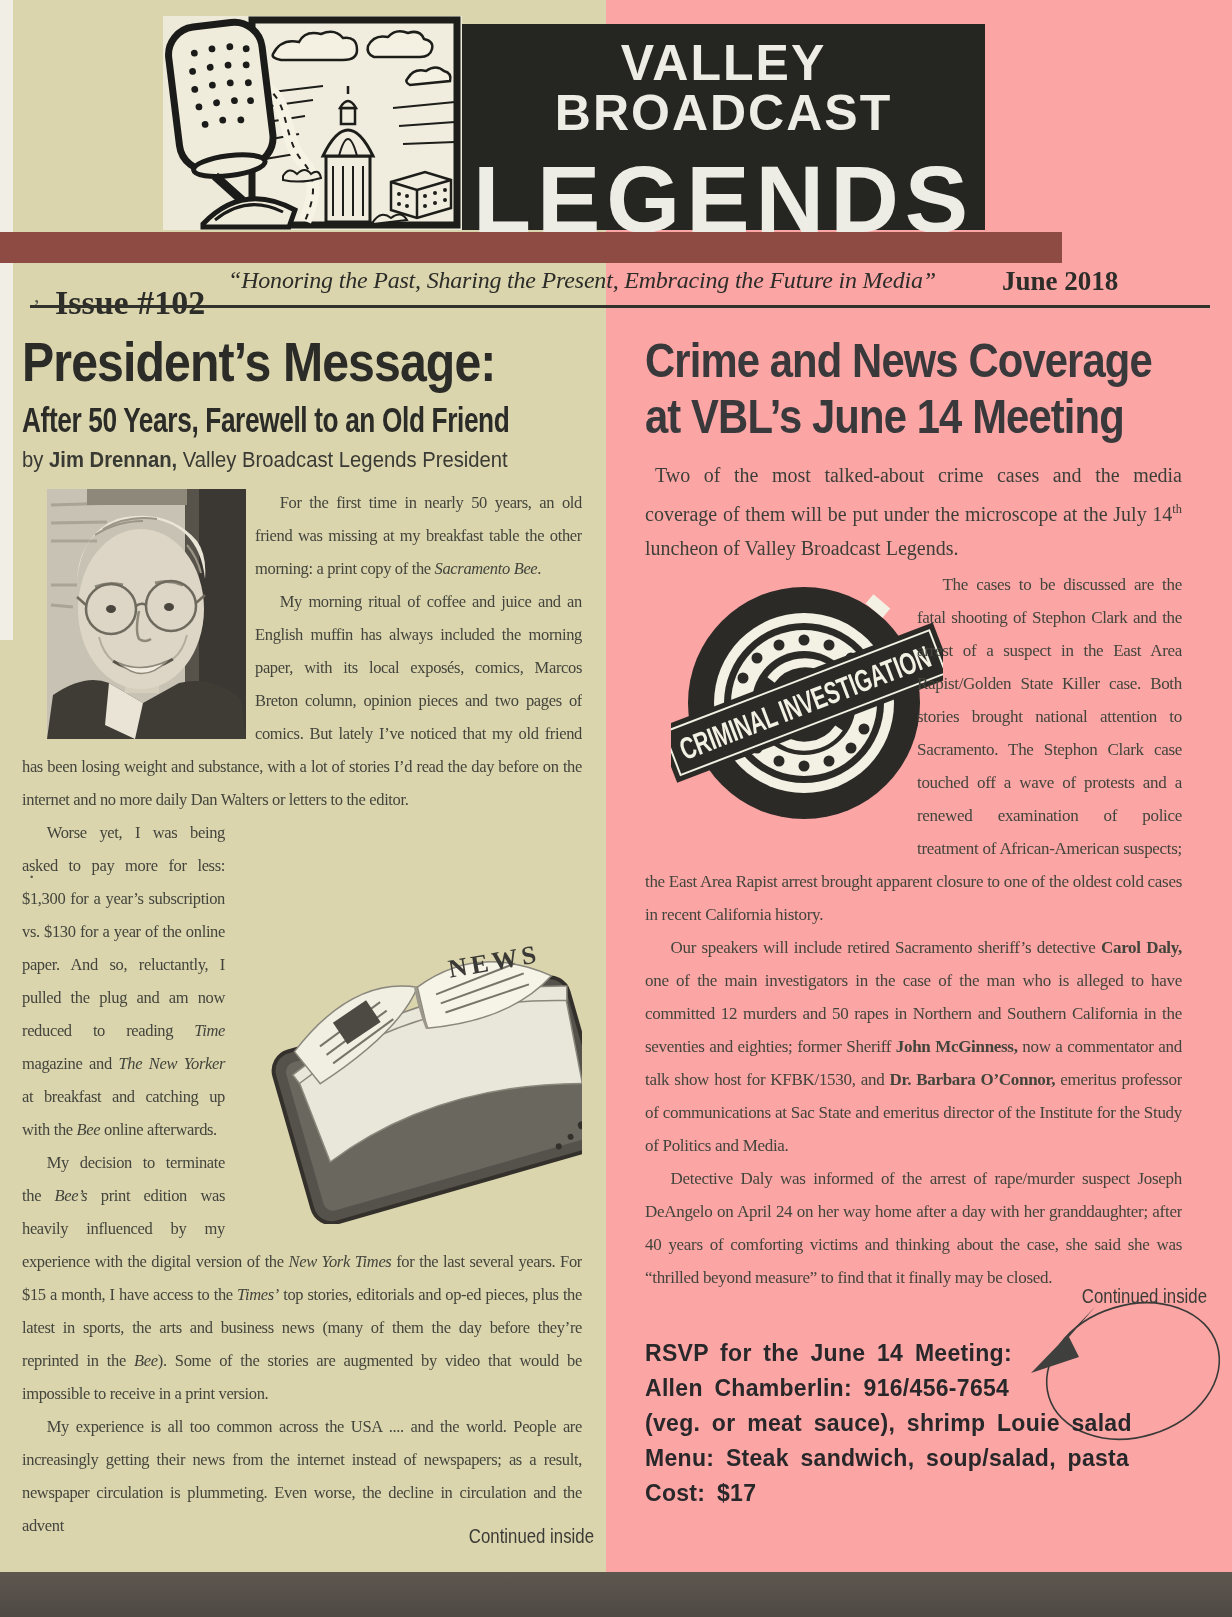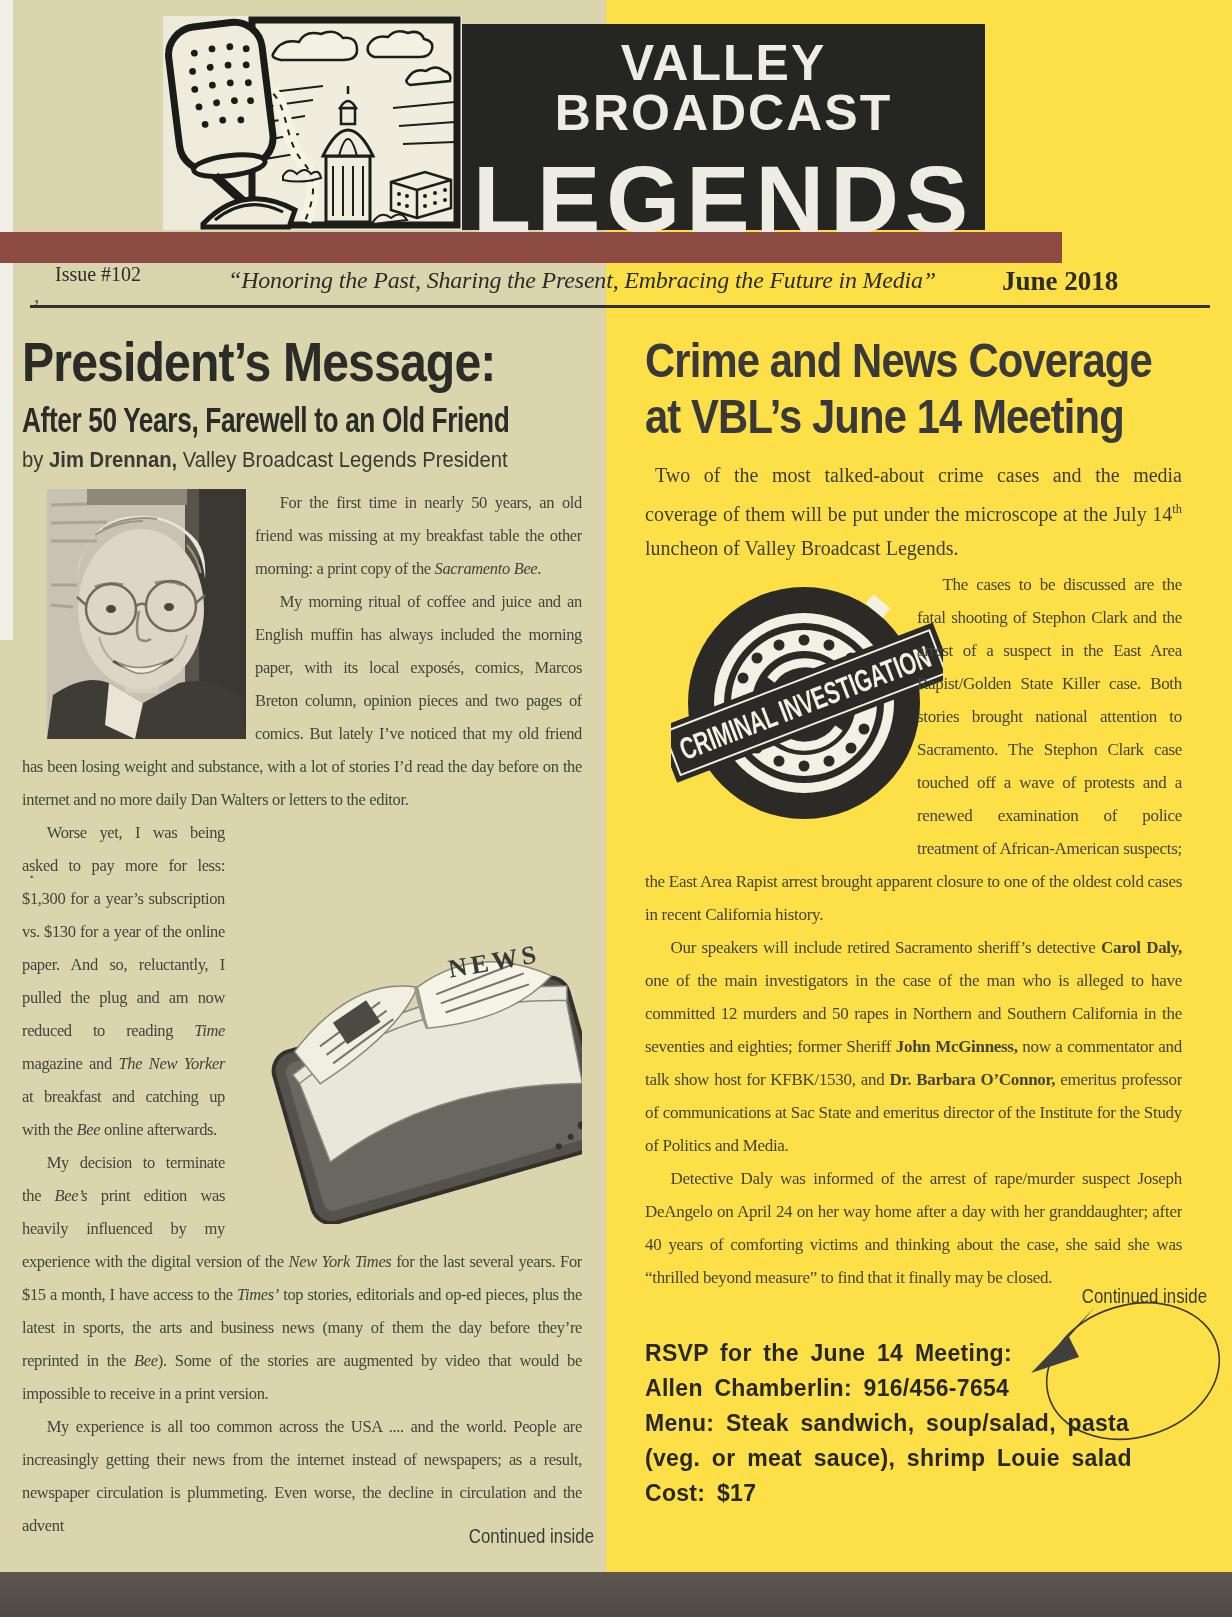--- a/index.html
+++ b/index.html
@@ -1,34 +1,34 @@
 <!DOCTYPE html>
 <html><head>
 <meta charset="utf-8">
 <style>
   html,body{margin:0;padding:0;background:#888;}
   #page{
     position:relative;width:1232px;height:1617px;margin:0 auto;
-    background:#fde047;overflow:hidden;
+    background:#fca5a5;overflow:hidden;
     font-family:"Liberation Serif","DejaVu Serif",serif;
   }
   .beige{position:absolute;left:0;top:0;width:606px;height:1572px;background:#dbd5ae;}
   .edge-sliver{position:absolute;left:0;top:0;width:13px;height:640px;background:#f3f2ee;opacity:.85;}
   .scanbar{position:absolute;left:0;top:1572px;width:1232px;height:45px;
     background:linear-gradient(#5d5750,#4e4942);}
   
   .mast-black{position:absolute;left:462px;top:24px;width:523px;height:206px;background:#252521;
     text-align:center;color:#eeede5;font-family:"Liberation Sans","DejaVu Sans",sans-serif;}
   .mast-l1{margin-top:14px;font-size:50px;font-weight:bold;letter-spacing:2px;line-height:1;}
   .mast-l2{margin-top:16px;font-size:95px;font-weight:bold;letter-spacing:6px;line-height:.95;}
   .micbox{position:absolute;left:163px;top:16px;width:299px;height:214px;}
   .maroon{position:absolute;left:0;top:232px;width:1062px;height:31px;background:#8e4b43;}
   
   .issue-wrap{position:absolute;left:0;top:258px;width:1232px;height:52px;color:#2c2c28;}
-  .issue-no{position:absolute;left:55px;top:5px;font-size:20px;font-weight:normal;}
+  .issue-no{position:absolute;left:55px;top:26px;font-size:34px;font-weight:bold;}
   .motto{position:absolute;left:228px;top:9px;font-size:24px;font-style:italic;letter-spacing:-0.2px;}
   .issue-date{position:absolute;left:1002px;top:8px;font-size:27px;font-weight:bold;text-align:center;}
   .rule{position:absolute;left:30px;top:305px;width:1180px;height:3px;background:#32322c;}
   .stray{position:absolute;color:#55584c;font-size:22px;}
   
   .colL{position:absolute;left:22px;top:333px;width:560px;height:1216px;overflow:hidden;}
   .colR{position:absolute;left:645px;top:333px;width:537px;height:1000px;overflow:hidden;}
   h1,h2,h3{margin:0;font-family:"Liberation Sans","DejaVu Sans",sans-serif;color:#2b2b27;}
   .hL1{font-size:56px;line-height:1.05;transform:scaleX(.86);transform-origin:left;white-space:nowrap;letter-spacing:-1px;}
   .hL2{margin-top:8px;font-size:35px;transform:scaleX(.75);transform-origin:left;white-space:nowrap;letter-spacing:-0.5px;}
@@ -308,19 +308,19 @@
   <div class="annot">
     <svg width="217" height="160" viewBox="0 0 217 160">
       <ellipse cx="118" cy="76" rx="88" ry="66" transform="rotate(-17 118 76)" fill="none" stroke="#3a3a38" stroke-width="1.6"></ellipse>
       <polygon points="16,78 80,12 54,42 64,62" fill="#3f3f3d"></polygon>
     </svg>
   </div>
 
   <div class="rsvp">
     <div>RSVP for the June 14 Meeting:</div>
     <div>Allen Chamberlin: 916/456-7654</div>
+    <div>(veg. or meat sauce), shrimp Louie salad</div>
     <div>Menu: Steak sandwich, soup/salad, pasta</div>
-    <div>(veg. or meat sauce), shrimp Louie salad</div>
     <div>Cost: $17</div>
   </div>
 
   <div class="scanbar"></div>
 </div>
 
 </body></html>

